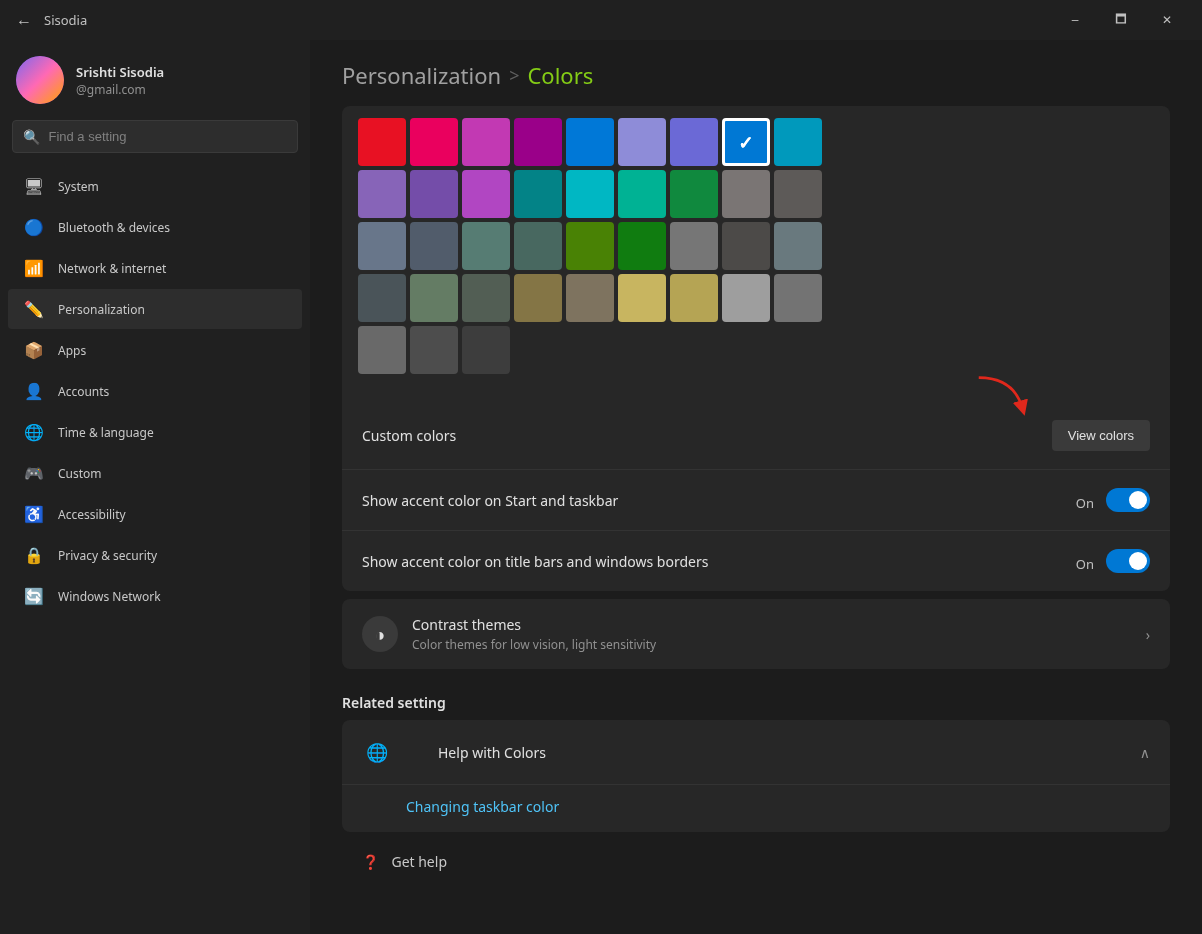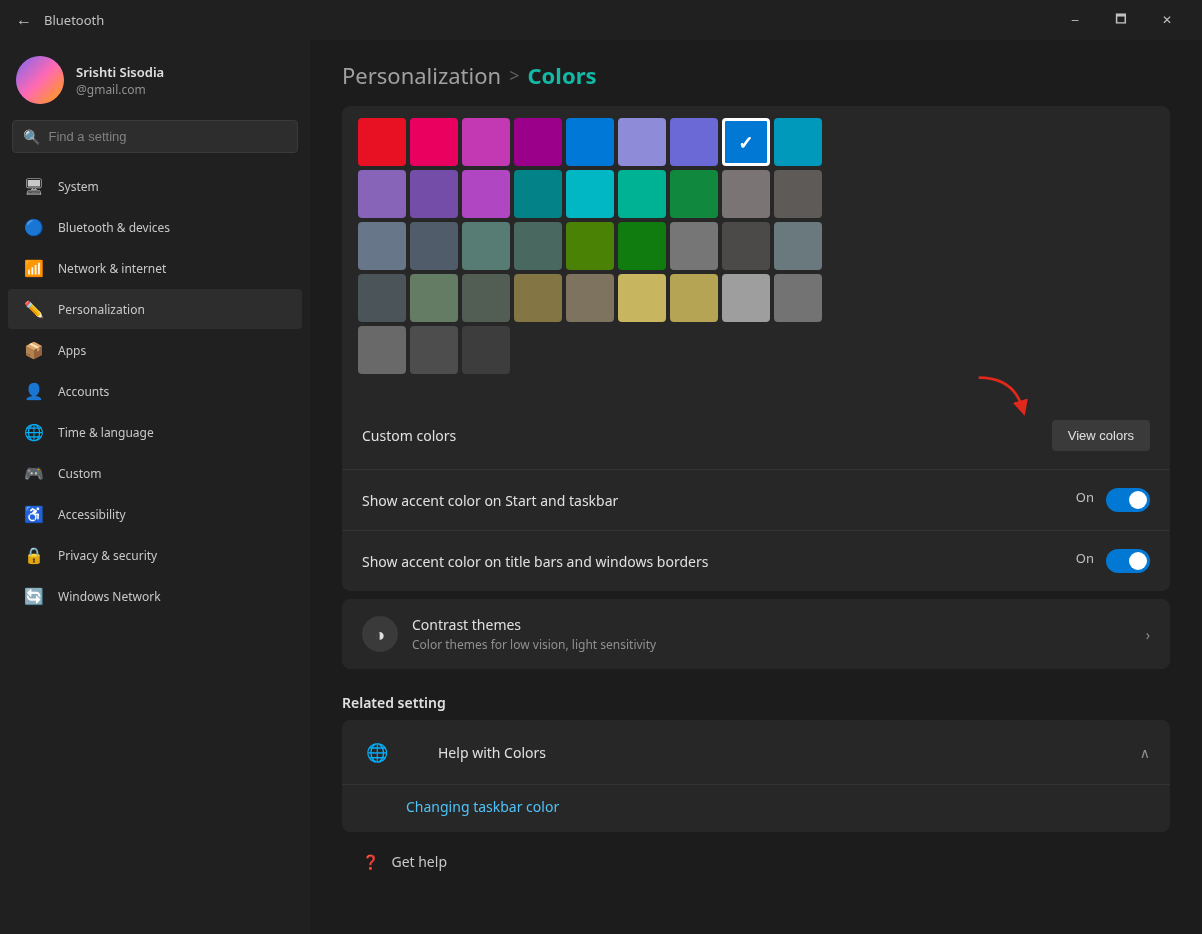--- a/index.html
+++ b/index.html
@@ -148,21 +148,21 @@
     }
     .breadcrumb {
       padding: 20px 32px 16px;
       font-size: 22px;
       display: flex;
       align-items: center;
       gap: 8px;
     }
     .breadcrumb-parent { color: #a0a0a0; font-weight: 400; }
     .breadcrumb-separator { color: #606060; font-size: 18px; }
-    .breadcrumb-current { font-weight: 700; color: #14b8a6; }
+    .breadcrumb-current { font-weight: 400; color: #84cc16; }
     .content-inner { padding: 0 32px 32px; }
     
     .color-grid {
       display: grid;
       grid-template-columns: repeat(9, 48px);
       gap: 4px;
       margin-bottom: 16px;
     }
     .swatch {
       width: 48px;
@@ -193,21 +193,21 @@
     }
     .settings-row {
       display: flex;
       align-items: center;
       padding: 18px 20px;
       border-bottom: 1px solid #333;
       gap: 16px;
     }
     .settings-row:last-child { border-bottom: none; }
     .row-label { flex: 1; font-size: 14px; color: #e0e0e0; }
-    .row-right { display: flex; align-items: flex-start; gap: 12px; }
+    .row-right { display: flex; align-items: flex-end; gap: 12px; }
     .view-colors-btn {
       background: #3a3a3a;
       border: none;
       color: #e0e0e0;
       padding: 8px 16px;
       border-radius: 4px;
       cursor: pointer;
       font-size: 13px;
     }
     
@@ -316,21 +316,21 @@
       gap: 12px;
       cursor: pointer;
       color: #c8c8c8;
     }
   </style>
 </head>
 <body>
 
 <div class="titlebar">
   <button class="back-btn">←</button>
-  <span class="titlebar-title">Bluetooth</span>
+  <span class="titlebar-title">Sisodia</span>
   <div class="titlebar-controls">
     <button class="title-btn">–</button>
     <button class="title-btn">🗖</button>
     <button class="title-btn close">✕</button>
   </div>
 </div>
 
 <div class="app-body">
   <div class="sidebar">
     <div class="user-section">

